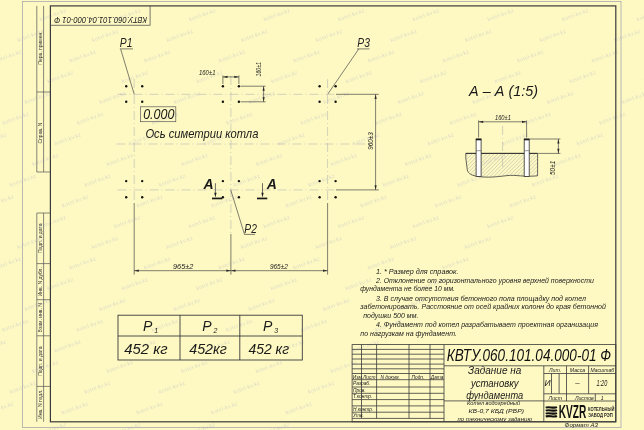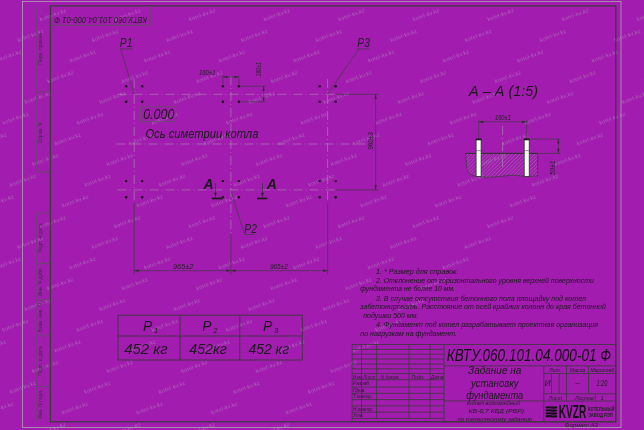--- a/index.html
+++ b/index.html
@@ -1,16 +1,16 @@
 <!DOCTYPE html>
 <html><head>
 <meta charset="utf-8">
 <style>
 html,body{margin:0;padding:0;background:#ffffff;}
-#page{position:relative;width:644px;height:430px;background:#a21caf;overflow:hidden;}
+#page{position:relative;width:644px;height:430px;background:#fef9c3;overflow:hidden;}
 svg text{font-family:"Liberation Sans", sans-serif;}
 .it{font-style:italic;}
 </style>
 </head>
 <body>
 <div id="page">
 <svg width="644" height="430" viewBox="0 0 644 430" xmlns="http://www.w3.org/2000/svg">
 <defs>
 <g id="wm">
           <text x="0" y="0" font-size="5.4" letter-spacing="0.25" fill="#b6b8c5" opacity="0.45" font-family="Liberation Sans, sans-serif">kotel-kv.kz</text>

